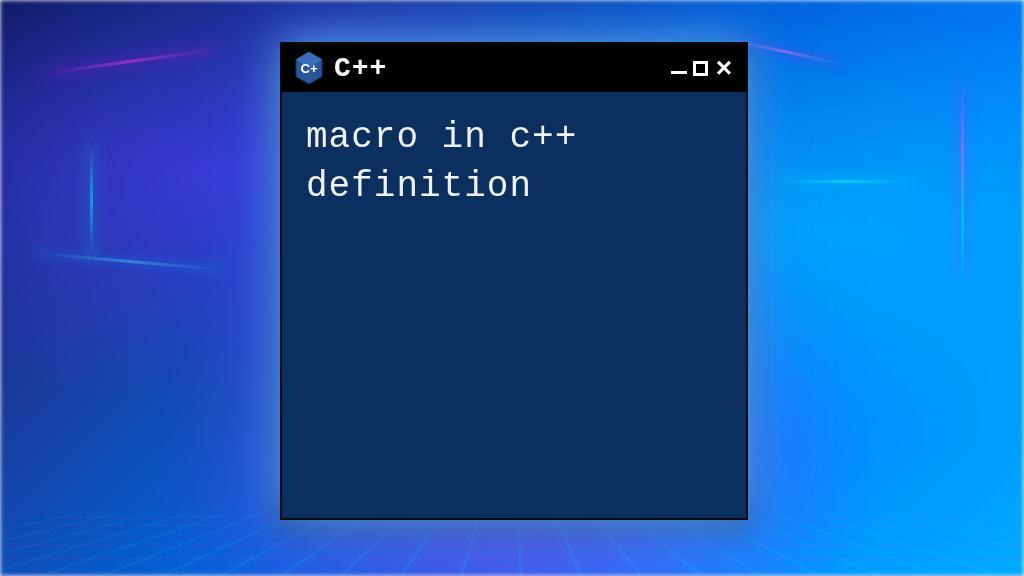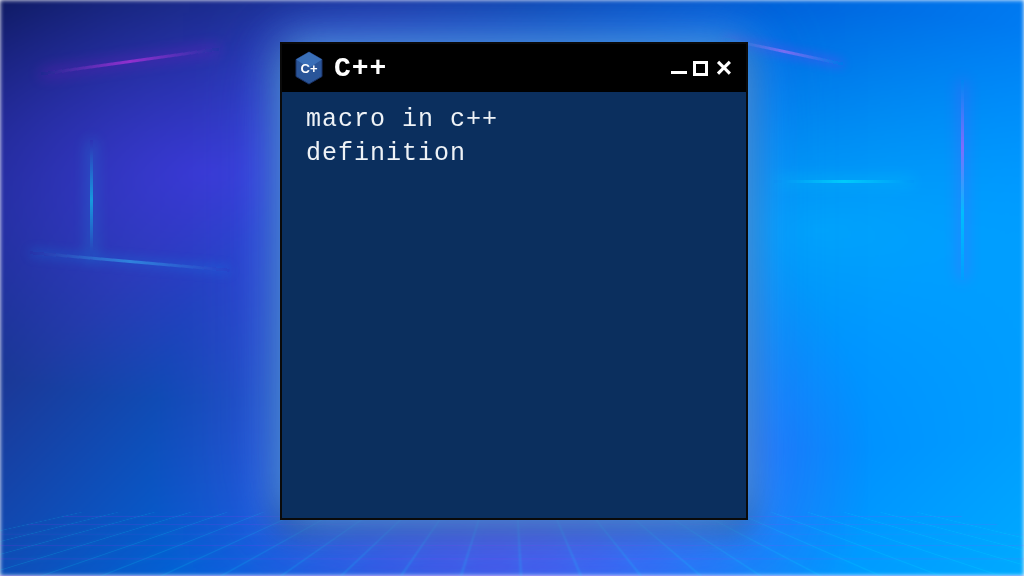--- a/index.html
+++ b/index.html
@@ -124,23 +124,23 @@
       border: 3px solid #fff;
     }
 
     .ctrl-close {
       font-size: 28px;
       margin-left: 2px;
       line-height: 0.7;
     }
 
     .terminal-body {
-      padding: 11px 24px;
+      padding: 22px 24px;
       color: #eef2f6;
-      font-size: 25px;
+      font-size: 36px;
       font-family: 'Consolas', 'Courier New', monospace;
       line-height: 1.35;
       letter-spacing: 1px;
       font-weight: normal;
     }
 
     .bg-accent-1 {
       position: absolute;
       top: 60px;
       left: 40px;

